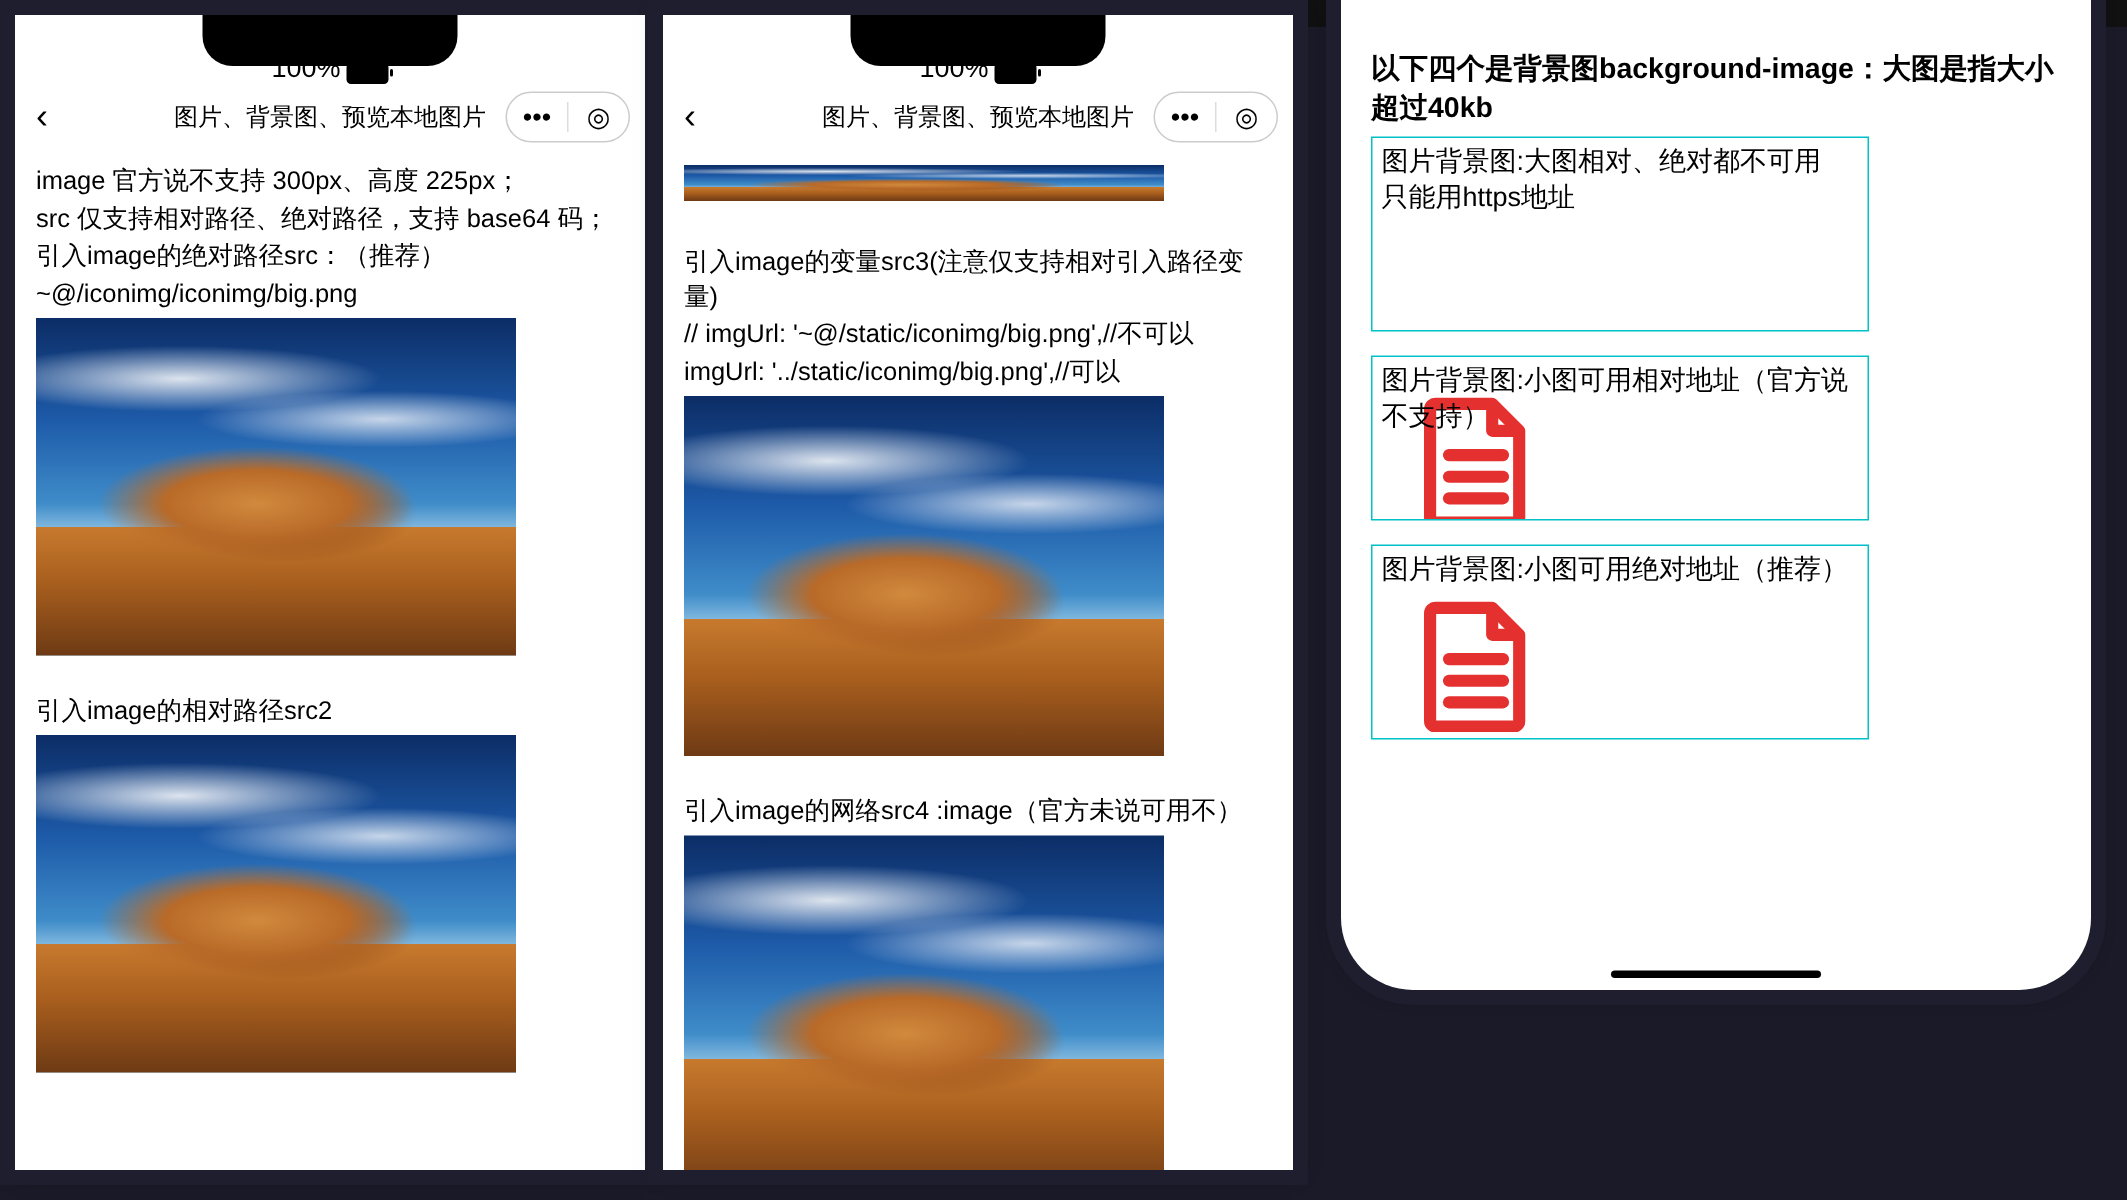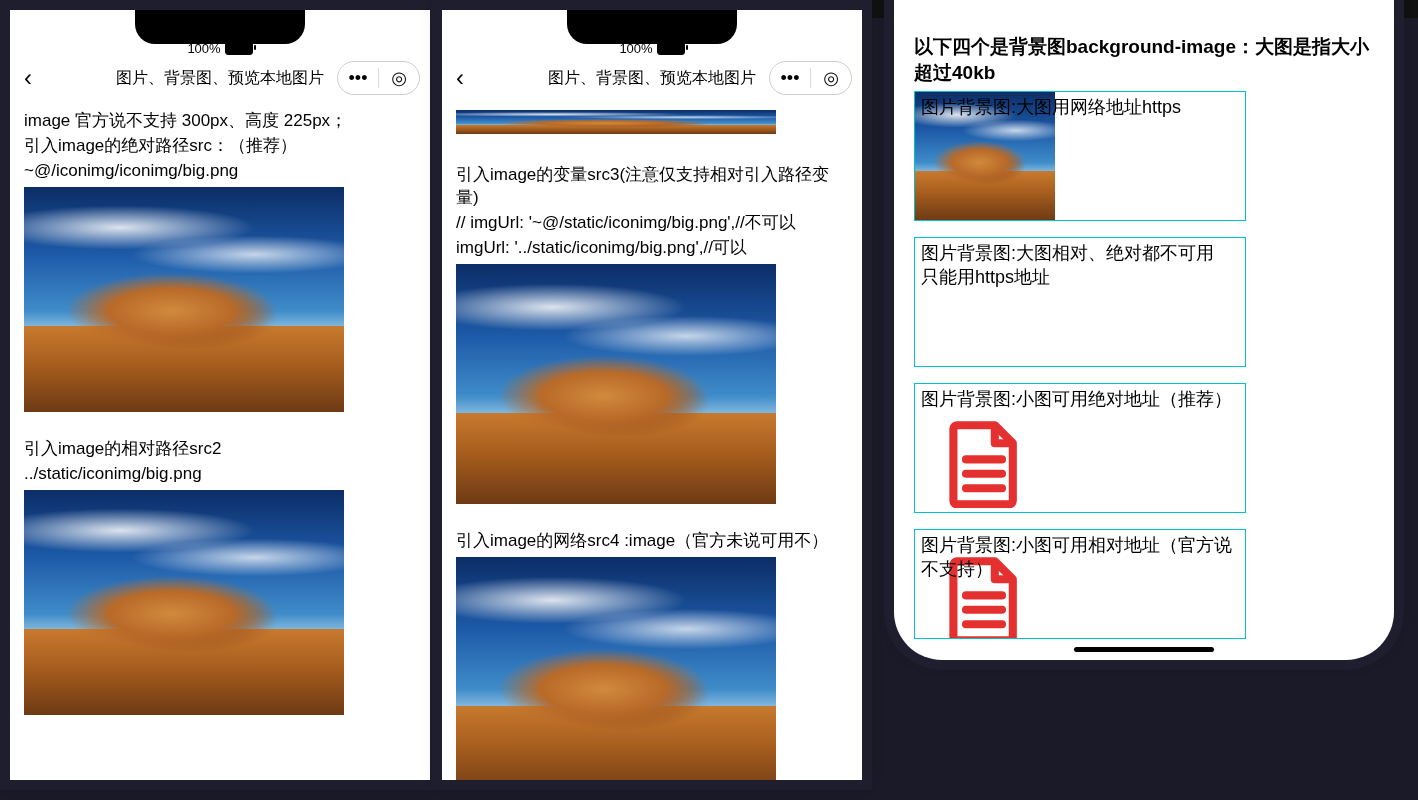--- a/index.html
+++ b/index.html
@@ -45,21 +45,21 @@
     display: flex;
     align-items: center;
     justify-content: space-between;
     padding: 0 24px;
     font-size: 15px;
     font-weight: 500;
     position: relative;
     flex-direction: column;
   }
   .statusbar .time { font-weight: 500; }
-  .statusbar .right { display:flex; align-items:flex-start; gap:4px; font-size:13px;}
+  .statusbar .right { display:flex; align-items:flex-end; gap:4px; font-size:18px;}
   .battery {
     width: 26px; height: 12px;
     border: 1.5px solid #000; border-radius: 3px;
     position: relative;
     background:#000;
   }
   .battery::after {
     content:"";
     position:absolute; right:-4px; top:3px;
     width:2px; height:5px; background:#000; border-radius:1px;
@@ -190,26 +190,26 @@
     <span class="back">‹</span>
     <span>图片、背景图、预览本地图片</span>
     <span class="capsule">
       <span class="dots">•••</span>
       <span class="sep"></span>
       <span class="target">◎</span>
     </span>
   </div>
   <div class="content">
     <div class="desc first">image 官方说不支持 300px、高度 225px；</div>
+    <div class="desc" style="margin-top:0">src 仅支持相对路径、绝对路径，支持 base64 码；</div>
     <div class="desc" style="margin-top:0">引入image的绝对路径src：（推荐）</div>
     <div class="desc mono" style="margin-top:0">~@/iconimg/iconimg/big.png</div>
     <div class="demo-img monument"></div>
 
     <div class="desc" style="margin-top:26px">引入image的相对路径src2</div>
-    <div class="desc mono" style="margin-top:0">../static/iconimg/big.png</div>
     <div class="demo-img monument"></div>
   </div>
 </div>
 
 <div class="phone p2">
   <div class="notch"></div>
   <div class="statusbar">
     <span class="time">17:19</span>
     <span class="right">
       <span>100%</span>
@@ -236,52 +236,48 @@
     <div class="desc" style="margin-top:26px">引入image的网络src4 :image（官方未说可用不）</div>
     <div class="demo-img monument" style="height:240px"></div>
   </div>
 </div>
 
 <div class="phone p3">
   <div class="content" style="padding:14px 10px 0 20px; height:100%;">
     <div style="height:130px"></div>
     <div class="bg-intro">以下四个是背景图background-image：大图是指大小超过40kb</div>
 
-    <div class="bgbox">
-      <div class="bg-pic monument"></div>
-      <div class="label">图片背景图:大图用网络地址https</div>
-    </div>
 
     <div class="bgbox">
       <div class="label">
         <span>图片背景图:大图相对、绝对都不可用</span><br>
         <span>只能用https地址</span>
+      </div>
+    </div>
+
+    <div class="bgbox" style="height:108px">
+      <div class="label">图片背景图:小图可用相对地址（官方说不支持）</div>
+      <div class="doc-icon" style="bottom:-6px">
+        <svg class="doc-svg" viewBox="0 0 100 100">
+          <path d="M20 8 h42 l20 20 v64 a4 4 0 0 1 -4 4 h-58 a4 4 0 0 1 -4 -4 v-80 a4 4 0 0 1 4 -4 z" fill="none" stroke="#e53030" stroke-width="9" stroke-linejoin="round"></path>
+          <path d="M62 8 v20 h20" fill="none" stroke="#e53030" stroke-width="9" stroke-linejoin="round"></path>
+          <line x1="30" y1="46" x2="70" y2="46" stroke="#e53030" stroke-width="9" stroke-linecap="round"></line>
+          <line x1="30" y1="62" x2="70" y2="62" stroke="#e53030" stroke-width="9" stroke-linecap="round"></line>
+          <line x1="30" y1="78" x2="70" y2="78" stroke="#e53030" stroke-width="9" stroke-linecap="round"></line>
+        </svg>
       </div>
     </div>
 
     <div class="bgbox">
       <div class="label">图片背景图:小图可用绝对地址（推荐）</div>
       <div class="doc-icon">
         <svg class="doc-svg" viewBox="0 0 100 100">
           <path d="M20 8 h42 l20 20 v64 a4 4 0 0 1 -4 4 h-58 a4 4 0 0 1 -4 -4 v-80 a4 4 0 0 1 4 -4 z" fill="none" stroke="#e53030" stroke-width="9" stroke-linejoin="round"></path>
           <path d="M62 8 v20 h20" fill="none" stroke="#e53030" stroke-width="9" stroke-linejoin="round"></path>
           <line x1="30" y1="46" x2="70" y2="46" stroke="#e53030" stroke-width="9" stroke-linecap="round"></line>
           <line x1="30" y1="62" x2="70" y2="62" stroke="#e53030" stroke-width="9" stroke-linecap="round"></line>
           <line x1="30" y1="78" x2="70" y2="78" stroke="#e53030" stroke-width="9" stroke-linecap="round"></line>
         </svg>
       </div>
     </div>
-
-    <div class="bgbox" style="height:108px">
-      <div class="label">图片背景图:小图可用相对地址（官方说不支持）</div>
-      <div class="doc-icon" style="bottom:-6px">
-        <svg class="doc-svg" viewBox="0 0 100 100">
-          <path d="M20 8 h42 l20 20 v64 a4 4 0 0 1 -4 4 h-58 a4 4 0 0 1 -4 -4 v-80 a4 4 0 0 1 4 -4 z" fill="none" stroke="#e53030" stroke-width="9" stroke-linejoin="round"></path>
-          <path d="M62 8 v20 h20" fill="none" stroke="#e53030" stroke-width="9" stroke-linejoin="round"></path>
-          <line x1="30" y1="46" x2="70" y2="46" stroke="#e53030" stroke-width="9" stroke-linecap="round"></line>
-          <line x1="30" y1="62" x2="70" y2="62" stroke="#e53030" stroke-width="9" stroke-linecap="round"></line>
-          <line x1="30" y1="78" x2="70" y2="78" stroke="#e53030" stroke-width="9" stroke-linecap="round"></line>
-        </svg>
-      </div>
-    </div>
   </div>
   <div class="home-indicator"></div>
 </div>
 
 </body></html>

